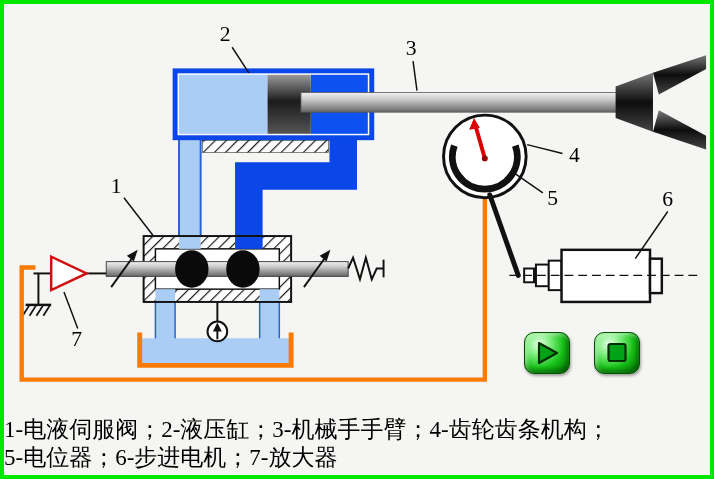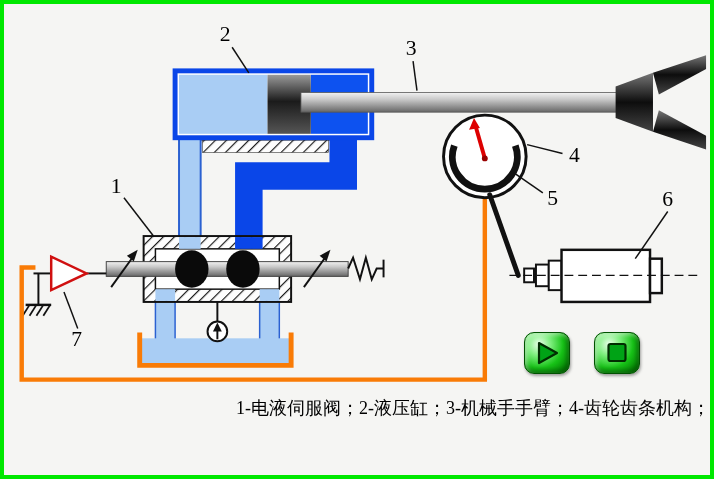--- a/index.html
+++ b/index.html
@@ -8,23 +8,23 @@
     width:714px;height:479px;
     box-sizing:border-box;
     border:4px solid #00e800;
     background:#f5f5f3;
     overflow:hidden;
     font-family:"Liberation Serif", serif;
   }
   .stage{position:absolute;left:0;top:0;width:706px;height:471px;}
   svg.diagram{position:absolute;left:0;top:0;}
   .caption{
-    position:absolute;left:0;right:0;top:390px;
-    text-align:right;color:#000;
-    font-size:18px;line-height:28px;
+    position:absolute;left:0;right:0;top:412px;
+    text-align:left;color:#000;
+    font-size:23px;line-height:28px;
     font-family:"Liberation Serif", serif;
   }
   .ctrl-btn{
     position:absolute;width:46px;height:42px;
     border-radius:10px;border:1px solid #005200;
     background:radial-gradient(circle at 32% 28%, #eaffea 0%, #7dee7d 28%, #17c217 58%, #068806 85%, #045f04 100%);
     box-shadow:inset -2px -3px 5px rgba(0,60,0,.5), inset 2px 2px 4px rgba(255,255,255,.55), 1px 2px 3px rgba(0,0,0,.35);
     display:flex;align-items:center;justify-content:center;
     padding:0;cursor:pointer;
   }
@@ -203,16 +203,17 @@
     </svg>
   </button>
   <button class="ctrl-btn" style="left:590px;top:328px;">
     <svg width="26" height="24" viewBox="0 0 26 24">
       <rect x="4.5" y="3" width="17" height="17" rx="2" fill="#00a316" stroke="#012d01" stroke-width="2.2"></rect>
     </svg>
   </button>
 
   <div class="caption">
     <div>1-电液伺服阀；2-液压缸；3-机械手手臂；4-齿轮齿条机构；</div>
+    <div>5-电位器；6-步进电机；7-放大器</div>
   </div>
 
  </div>
 </div>
 
 </body></html>

